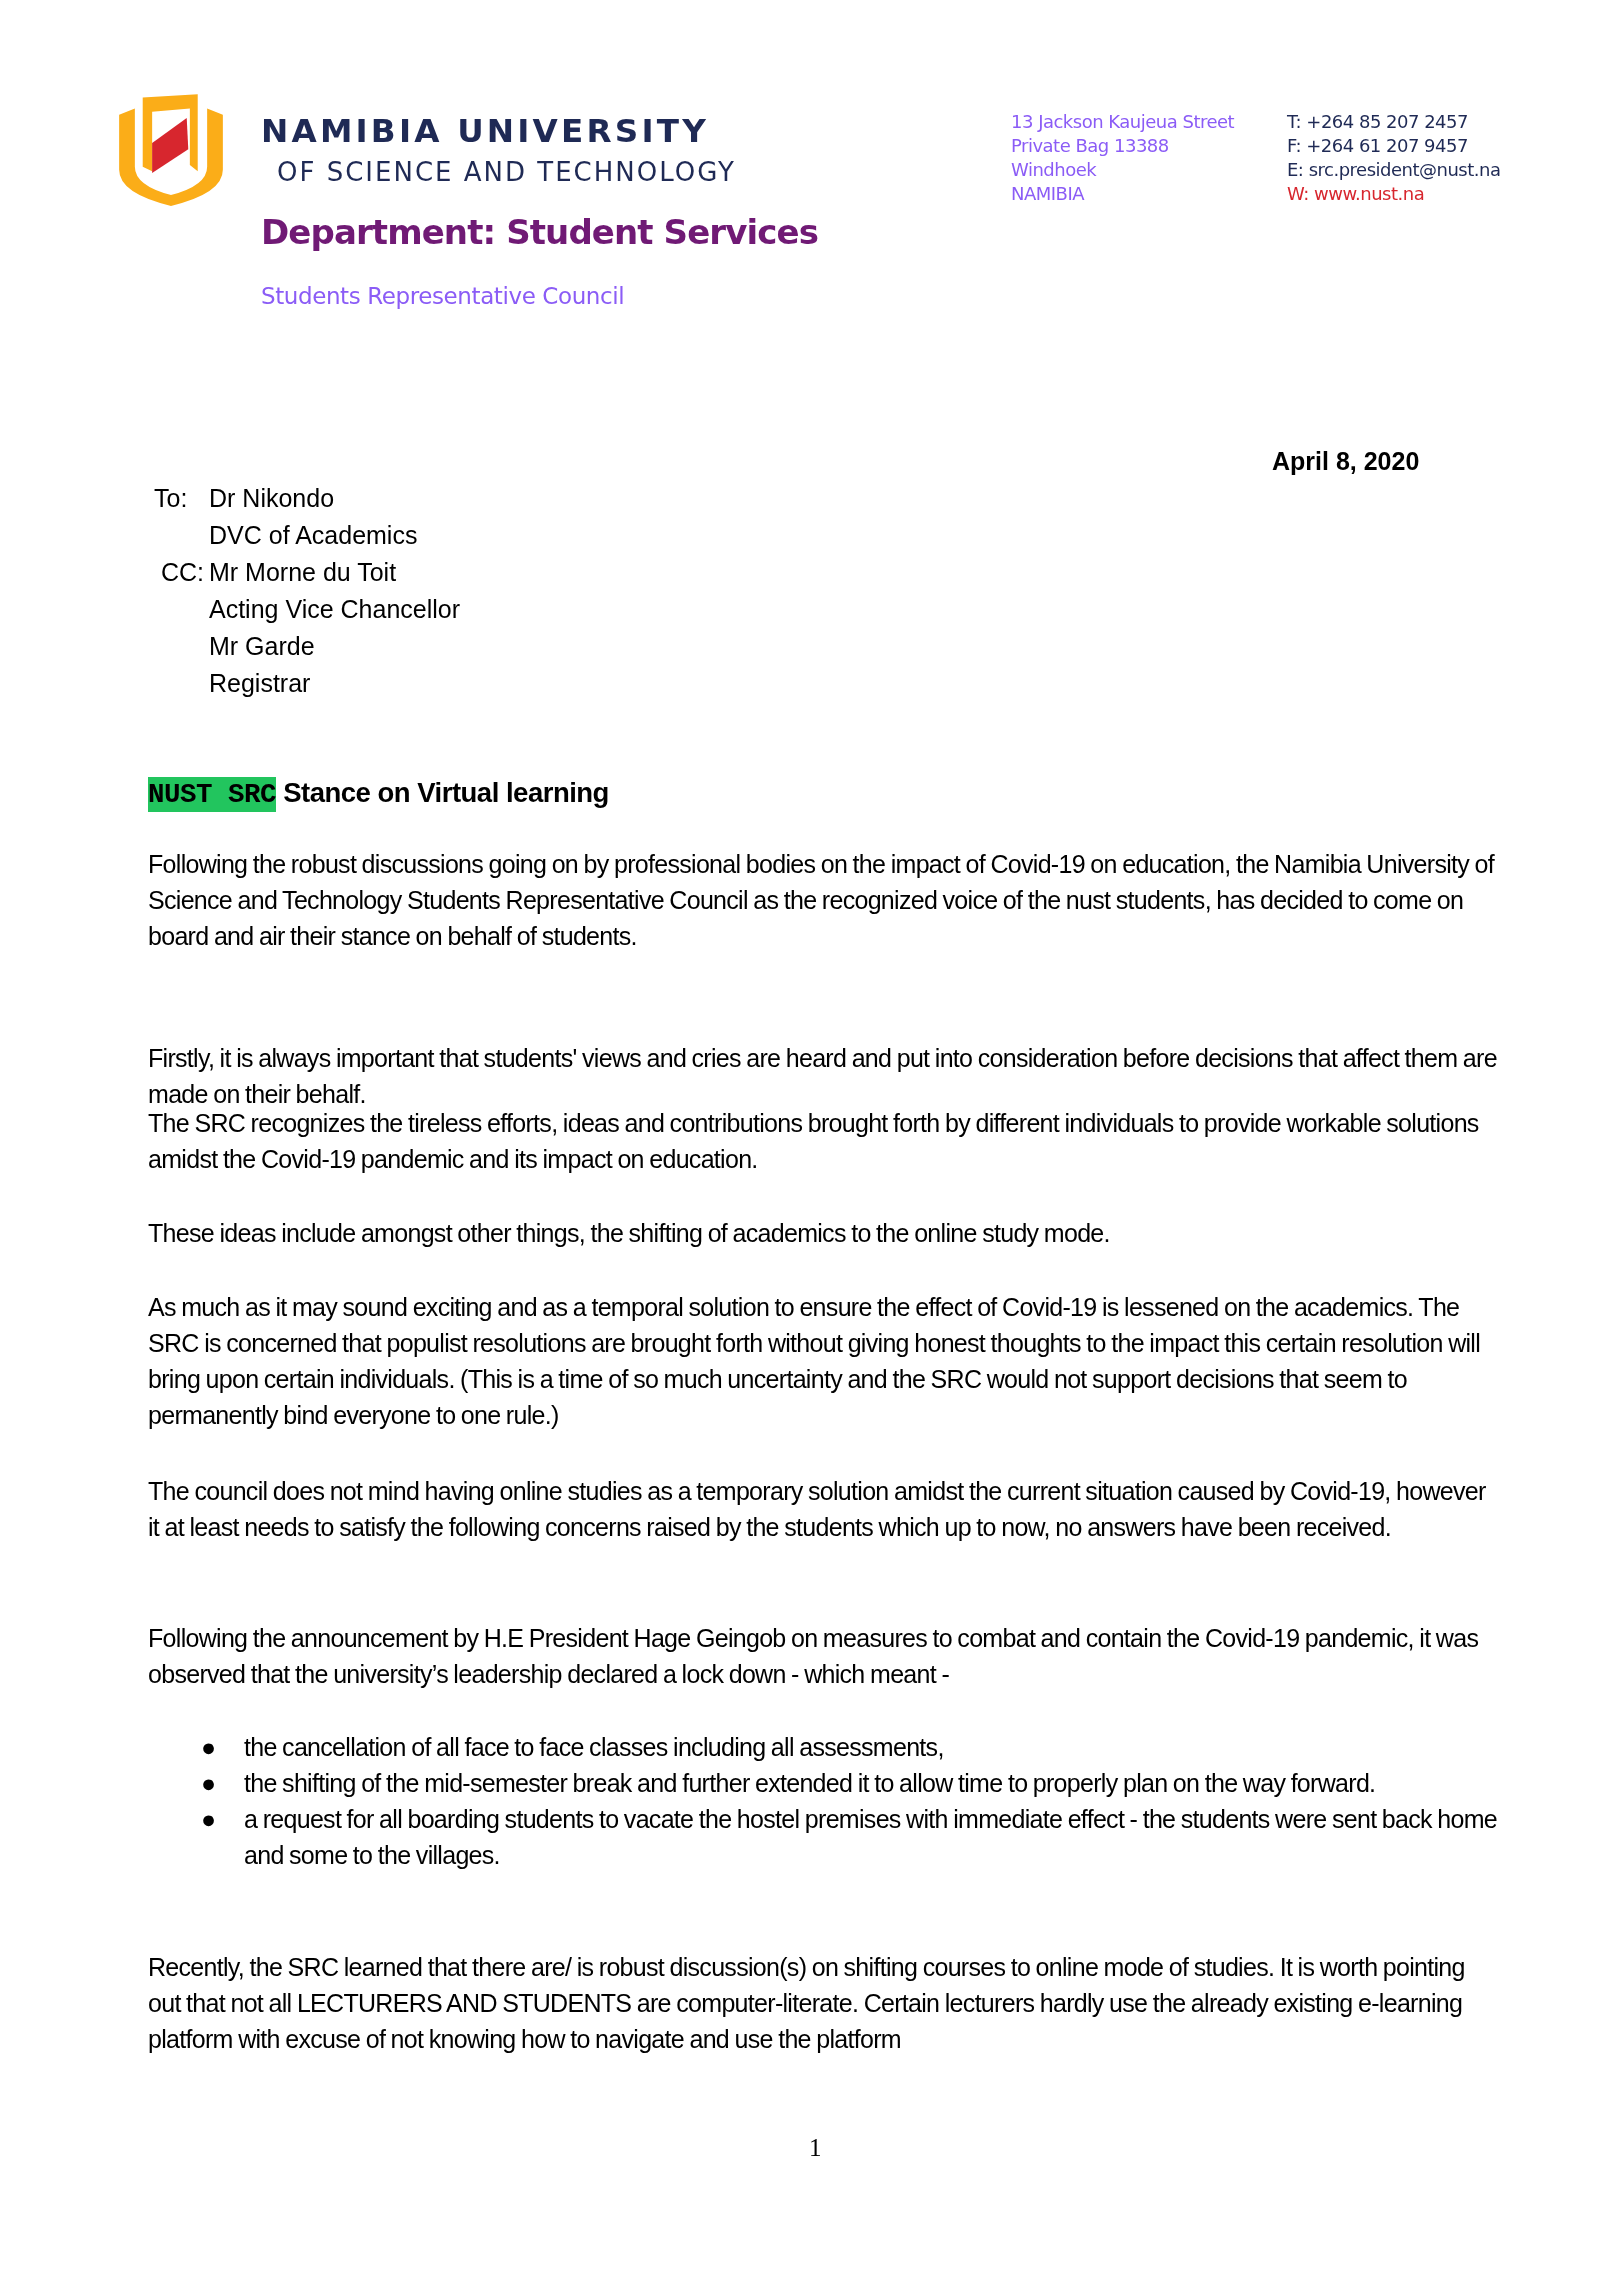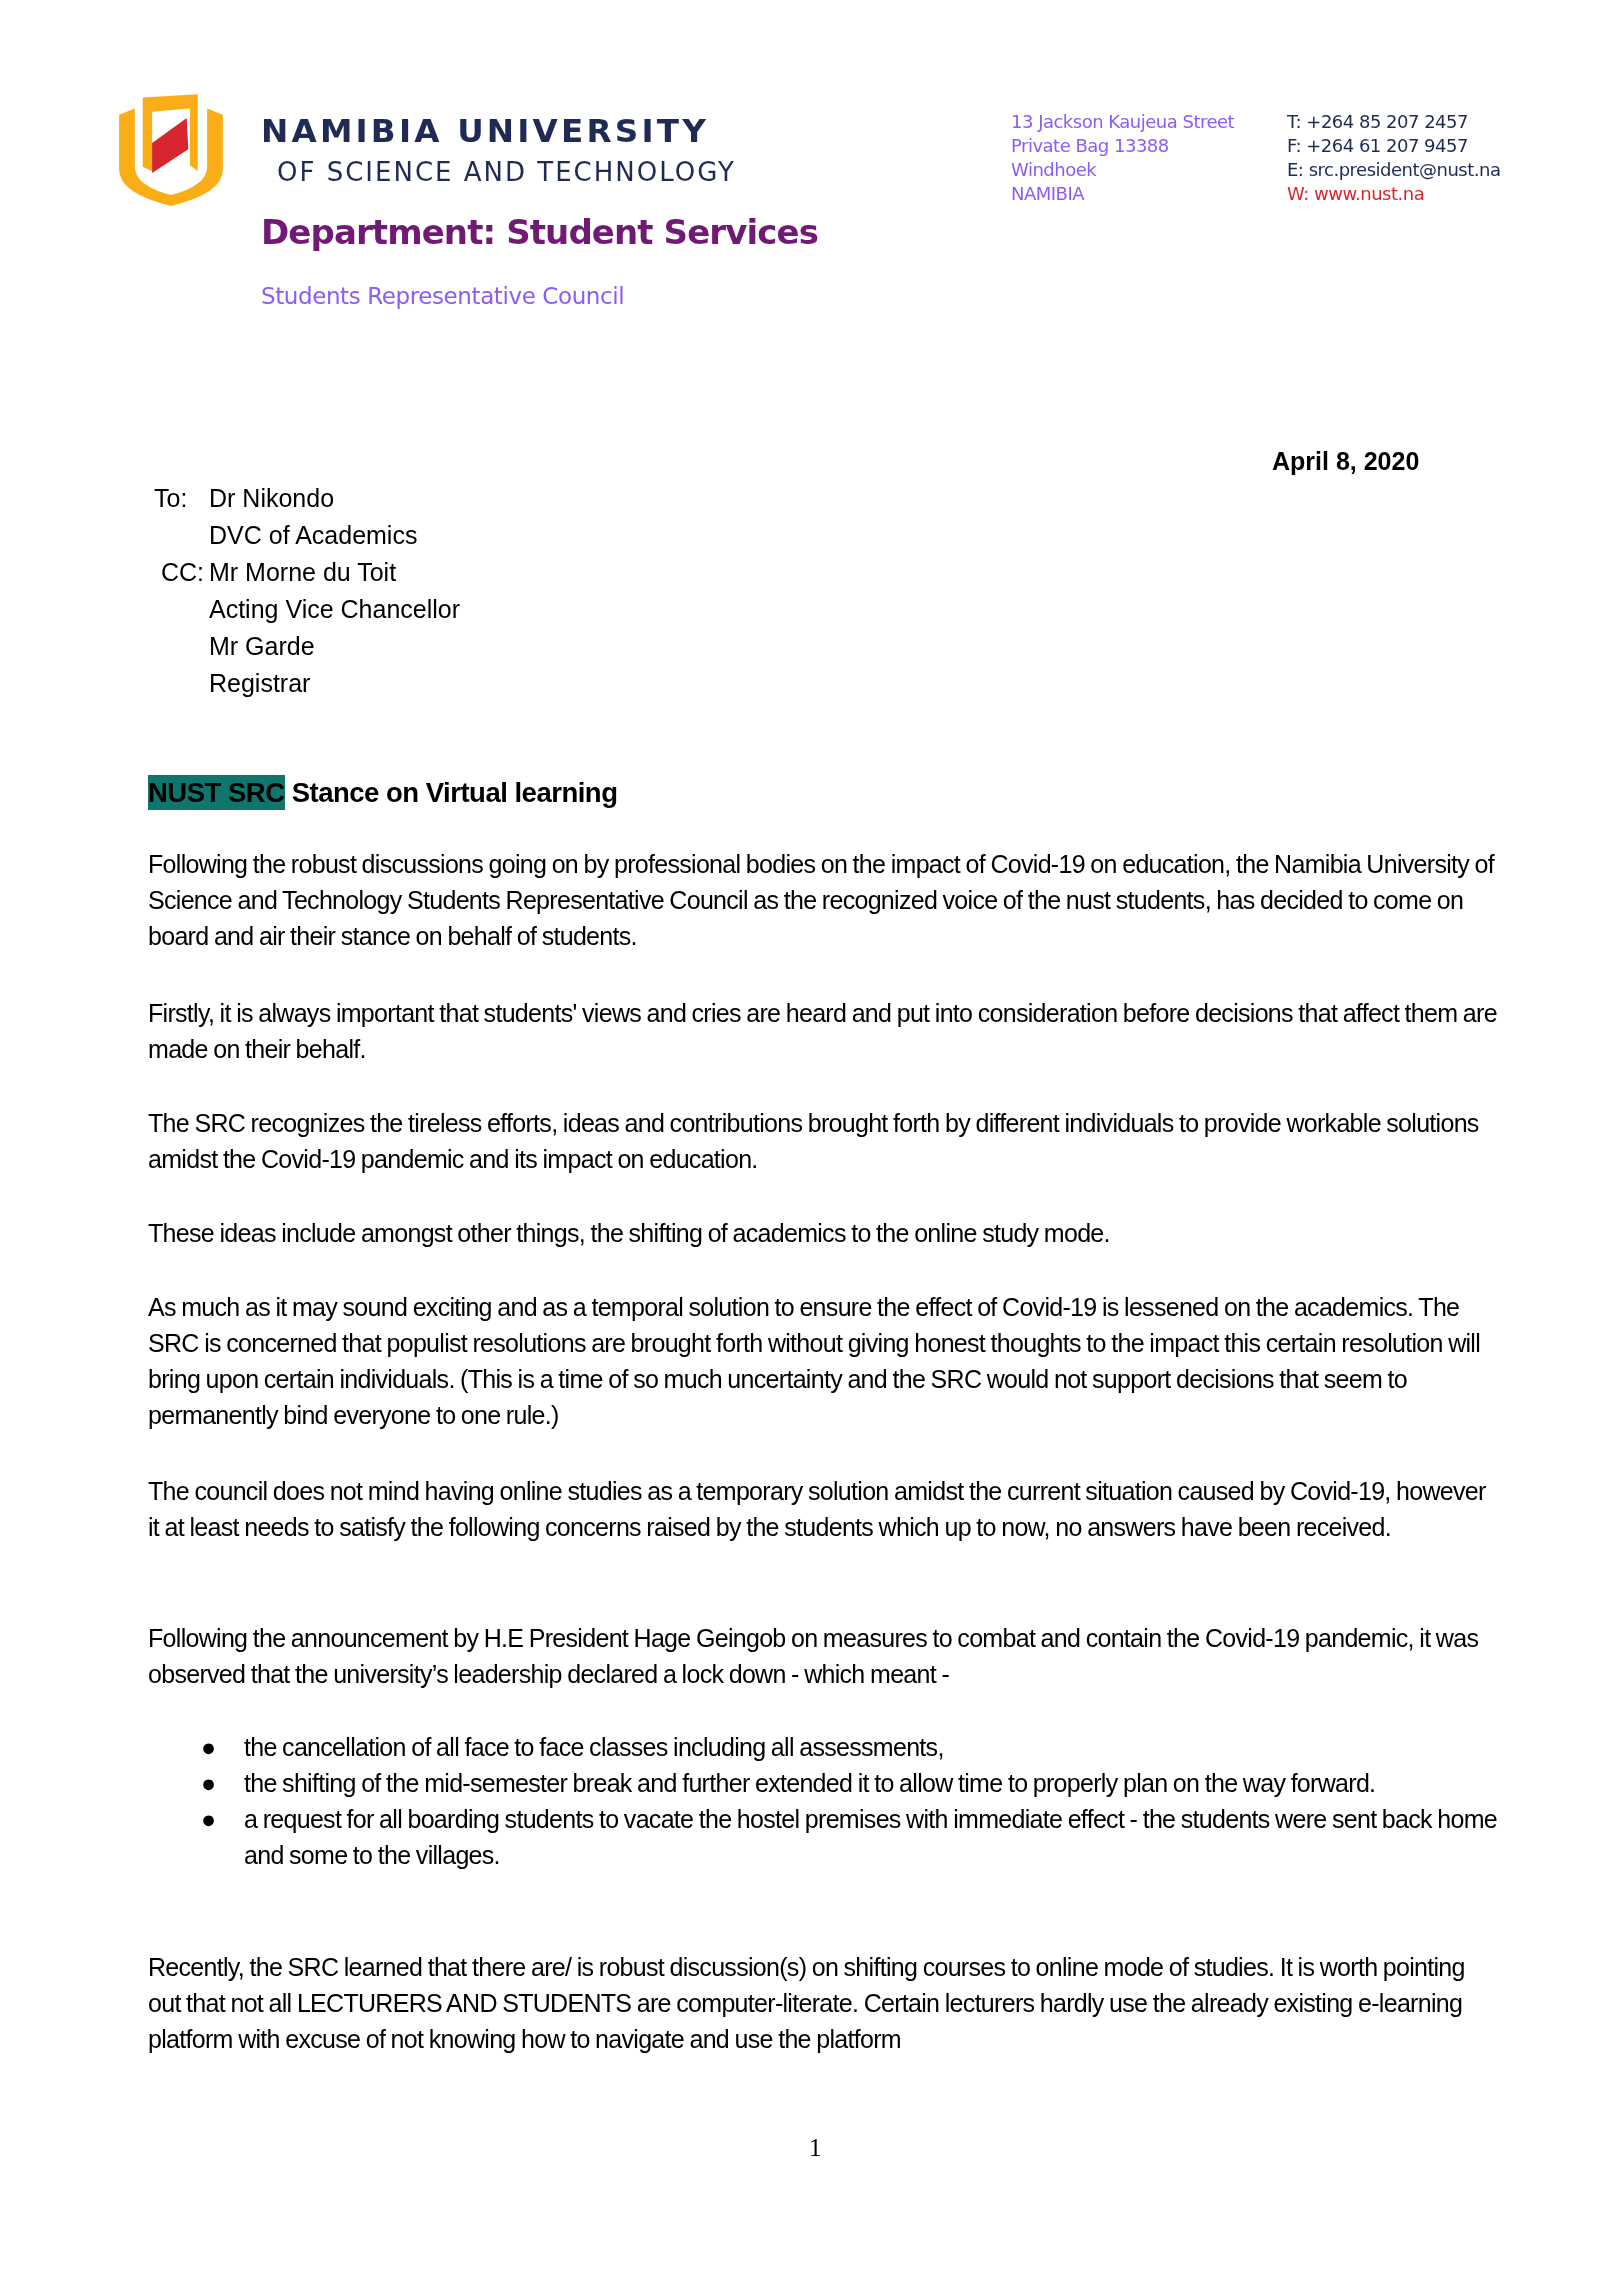--- a/index.html
+++ b/index.html
@@ -18,21 +18,21 @@
   .contact .web { color: #d7262e; }
 
   .date { position: absolute; left: 1272px; top: 447px; font-size: 25px; font-weight: bold; }
 
   .recipients { position: absolute; left: 154px; top: 480px; font-size: 25px; line-height: 37px; }
   .recipients .row { display: flex; white-space: nowrap; }
   .recipients .lbl { width: 55px; }
   .recipients .lbl.cc { padding-left: 7px; }
 
   .title { position: absolute; left: 148px; top: 777px; font-size: 27.5px; font-weight: bold; white-space: nowrap; letter-spacing: -0.5px; }
-  .title .hl { background: #0f766e; padding: 1.6px 0; }
+  .title .hl { background: #22c55e; padding: 1.6px 0; font-family: Liberation Mono, monospace; }
 
   .para { position: absolute; left: 148px; width: 1350px; font-size: 25px; line-height: 36px; letter-spacing: -0.7px; word-spacing: -0.8px; }
   .bullets { position: absolute; left: 148px; width: 1350px; font-size: 25px; line-height: 36px; list-style: none; letter-spacing: -0.7px; word-spacing: -0.8px; }
   .bullets li { position: relative; padding-left: 96px; }
   .bullets li .dot { position: absolute; left: 53px; top: 0; }
 
   .page-num { position: absolute; left: 809px; top: 2134px; font-family: "Liberation Serif", serif; font-size: 25px; }
 </style>
 </head>
 <body>
@@ -89,21 +89,21 @@
   </div>
   <div class="row">
     <span class="lbl"></span>
     <span>Registrar</span>
   </div>
 </div>
 
 <div class="title"><span class="hl">NUST SRC</span><span> Stance on Virtual learning</span></div>
 
 <p class="para" style="top:846px;">Following the robust discussions going on by professional bodies on the impact of Covid-19 on education, the Namibia University of Science and Technology Students Representative Council as the recognized voice of the nust students, has decided to come on board and air their stance on behalf of students.</p>
-<p class="para" style="top:995px;">Firstly, it is always important that students' views and cries are heard and put into consideration before decisions that affect them are made on their behalf.</p>
+<p class="para" style="top:1040px;">Firstly, it is always important that students' views and cries are heard and put into consideration before decisions that affect them are made on their behalf.</p>
 <p class="para" style="top:1105px;">The SRC recognizes the tireless efforts, ideas and contributions brought forth by different individuals to provide workable solutions amidst the Covid-19 pandemic and its impact on education.</p>
 <p class="para" style="top:1215px;">These ideas include amongst other things, the shifting of academics to the online study mode.</p>
 <p class="para" style="top:1289px;">As much as it may sound exciting and as a temporal solution to ensure the effect of Covid-19 is lessened on the academics. The SRC is concerned that populist resolutions are brought forth without giving honest thoughts to the impact this certain resolution will bring upon certain individuals. (This is a time of so much uncertainty and the SRC would not support decisions that seem to permanently bind everyone to one rule.)</p>
 <p class="para" style="top:1473px;">The council does not mind having online studies as a temporary solution amidst the current situation caused by Covid-19, however it at least needs to satisfy the following concerns raised by the students which up to now, no answers have been received.</p>
 <p class="para" style="top:1620px;">Following the announcement by H.E President Hage Geingob on measures to combat and contain the Covid-19 pandemic, it was observed that the university’s leadership declared a lock down - which meant -</p>
 
 <ul class="bullets" style="top:1729px;">
   <li><span class="dot">●</span><span>the cancellation of all face to face classes including all assessments,</span></li>
   <li><span class="dot">●</span><span>the shifting of the mid-semester break and further extended it to allow time to properly plan on the way forward.</span></li>
   <li><span class="dot">●</span><span>a request for all boarding students to vacate the hostel premises with immediate effect - the students were sent back home and some to the villages.</span></li>

